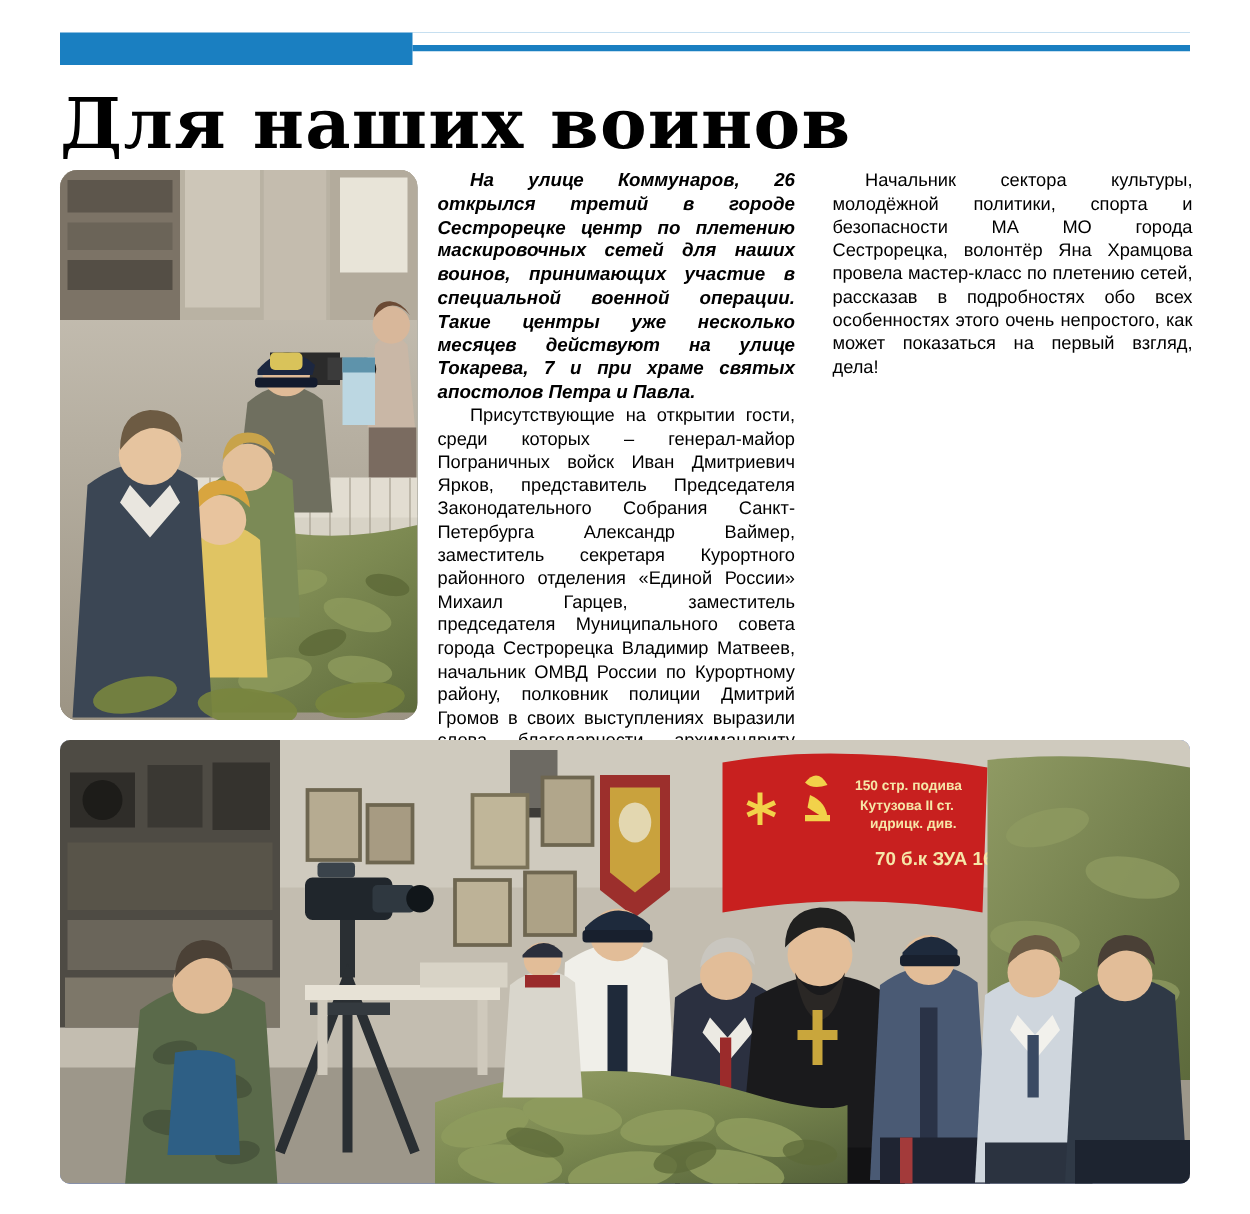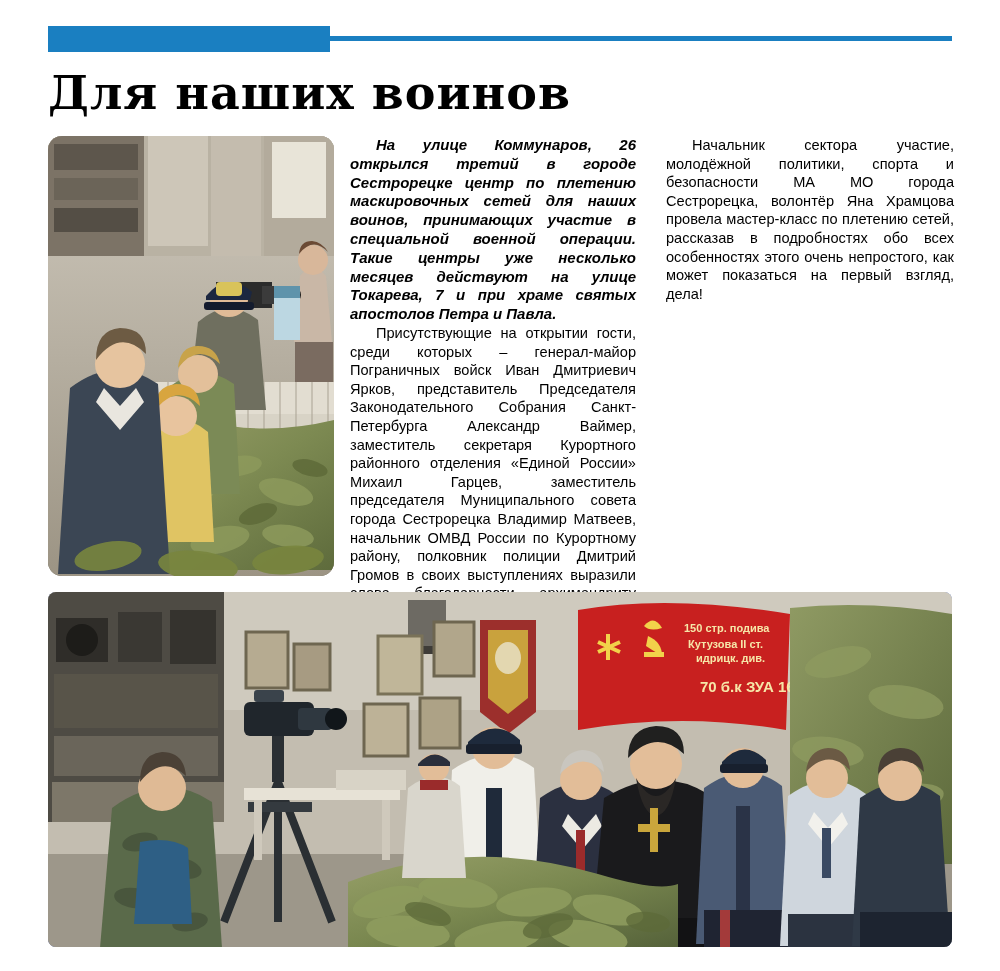--- a/index.html
+++ b/index.html
@@ -54,21 +54,21 @@
     background: #1a7fc1;
   }
 
   
   .headline {
     position: absolute;
     left: 48px;
     top: 66px;
     font-family: "DejaVu Serif", serif;
     font-weight: bold;
-    font-size: 46px;
+    font-size: 56px;
     letter-spacing: 1px;
     color: #000;
     white-space: nowrap;
   }
 
   
   .photo-top {
     position: absolute;
     left: 48px;
     top: 136px;
@@ -232,21 +232,21 @@
     </g>
   </svg>
 </div>
 
 <div class="col mid">
   <p class="lead">На улице Коммунаров, 26 открылся третий в городе Сестрорецке центр по плетению маскировочных сетей для наших воинов, принимающих участие в специальной военной операции. Такие центры уже несколько месяцев действуют на улице Токарева, 7 и при храме святых апостолов Петра и Павла.</p>
   <p class="nofirst">Присутствующие на открытии гости, среди которых – генерал-майор Пограничных войск Иван Дмитриевич Ярков, представитель Председателя Законодательного Собрания Санкт-Петербурга Александр Ваймер, заместитель секретаря Курортного районного отделения «Единой России» Михаил Гарцев, заместитель председателя Муниципального совета города Сестрорецка Владимир Матвеев, начальник ОМВД России по Курортному району, полковник полиции Дмитрий Громов в своих выступлениях выразили слова благодарности архимандриту Гавриилу (Коневиченко) за безвозмездно предоставленное волонтёрам помещение, за помощь в организации и за благословение на это нужное и благое для наших солдат дело. Слова благодарности за поддержку звучали в адрес администрации Курортного района, органов местного самоуправления города Сестрорецка, благотворителей и, конечно же, самих волонтёров, чьими руками и создаются маскировочные сети.</p>
 </div>
 
 <div class="col right">
-  <p>Начальник сектора участие, молодёжной политики, спорта и безопасности МА МО города Сестрорецка, волонтёр Яна Храмцова провела мастер-класс по плетению сетей, рассказав в подробностях обо всех особенностях этого очень непростого, как может показаться на первый взгляд, дела!</p>
+  <p>Начальник сектора культуры, молодёжной политики, спорта и безопасности МА МО города Сестрорецка, волонтёр Яна Храмцова провела мастер-класс по плетению сетей, рассказав в подробностях обо всех особенностях этого очень непростого, как может показаться на первый взгляд, дела!</p>
 </div>
 
 <div class="photo-bottom">
   <svg width="904" height="355" viewBox="0 0 904 355" preserveAspectRatio="none">
     <defs>
       <linearGradient id="hallG" x1="0" y1="0" x2="0" y2="1">
         <stop offset="0" stop-color="#d6d2c7"></stop>
         <stop offset="1" stop-color="#a8a294"></stop>
       </linearGradient>
       <linearGradient id="netG2" x1="0" y1="0" x2="1" y2="1">

